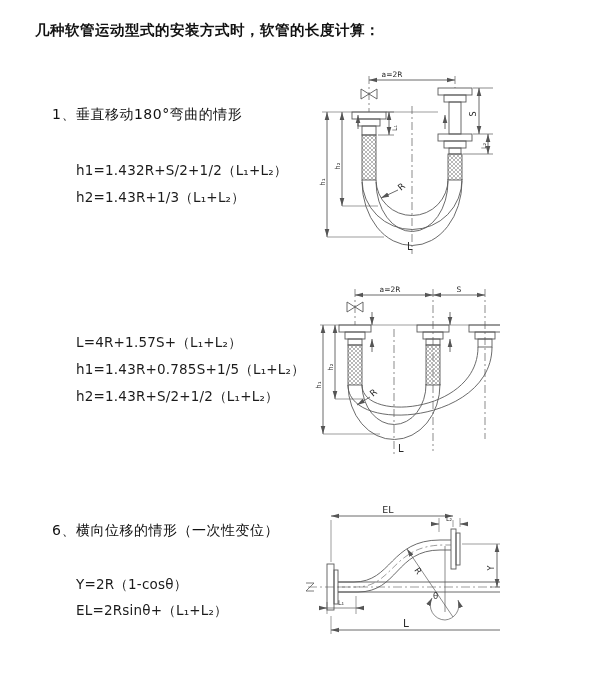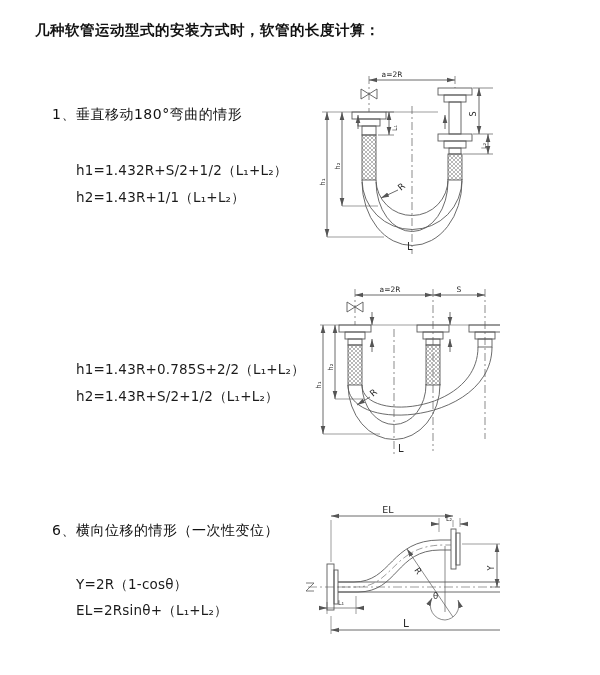--- a/index.html
+++ b/index.html
@@ -14,23 +14,24 @@
 </style>
 </head>
 <body>
 
 <div class="canvas">
 
   <div class="doc-title">几种软管运动型式的安装方式时，软管的长度计算：</div>
 
   <div class="sec-heading" style="left:52px;top:106px">1、垂直移动180°弯曲的情形</div>
   <div class="formula" style="left:76px;top:162px">h1=1.432R+S/2+1/2（L₁+L₂）</div>
-  <div class="formula" style="left:76px;top:189px">h2=1.43R+1/1（L₁+L₂）</div>
-
-  <div class="formula" style="left:76px;top:361px">h1=1.43R+0.785S+2/2（L₁+L₂）</div>
+  <div class="formula" style="left:76px;top:189px">h2=1.43R+1/3（L₁+L₂）</div>
+
+  <div class="formula" style="left:76px;top:334px">L=4R+1.57S+（L₁+L₂）</div>
+  <div class="formula" style="left:76px;top:361px">h1=1.43R+0.785S+1/5（L₁+L₂）</div>
   <div class="formula" style="left:76px;top:388px">h2=1.43R+S/2+1/2（L₁+L₂）</div>
 
   <div class="sec-heading" style="left:52px;top:522px">6、横向位移的情形（一次性变位）</div>
   <div class="formula" style="left:76px;top:576px">Y=2R（1-cosθ）</div>
   <div class="formula" style="left:76px;top:602px">EL=2Rsinθ+（L₁+L₂）</div>
 
   <svg class="diagram" style="left:312px;top:66px" width="284" height="196" viewBox="0 0 284 196">
     <defs>
       <marker id="d1f" markerWidth="9" markerHeight="7" refX="8" refY="3" orient="auto" markerUnits="userSpaceOnUse">
           <path d="M0 0.7 L8 3 L0 5.3 Z" fill="#555"></path>

